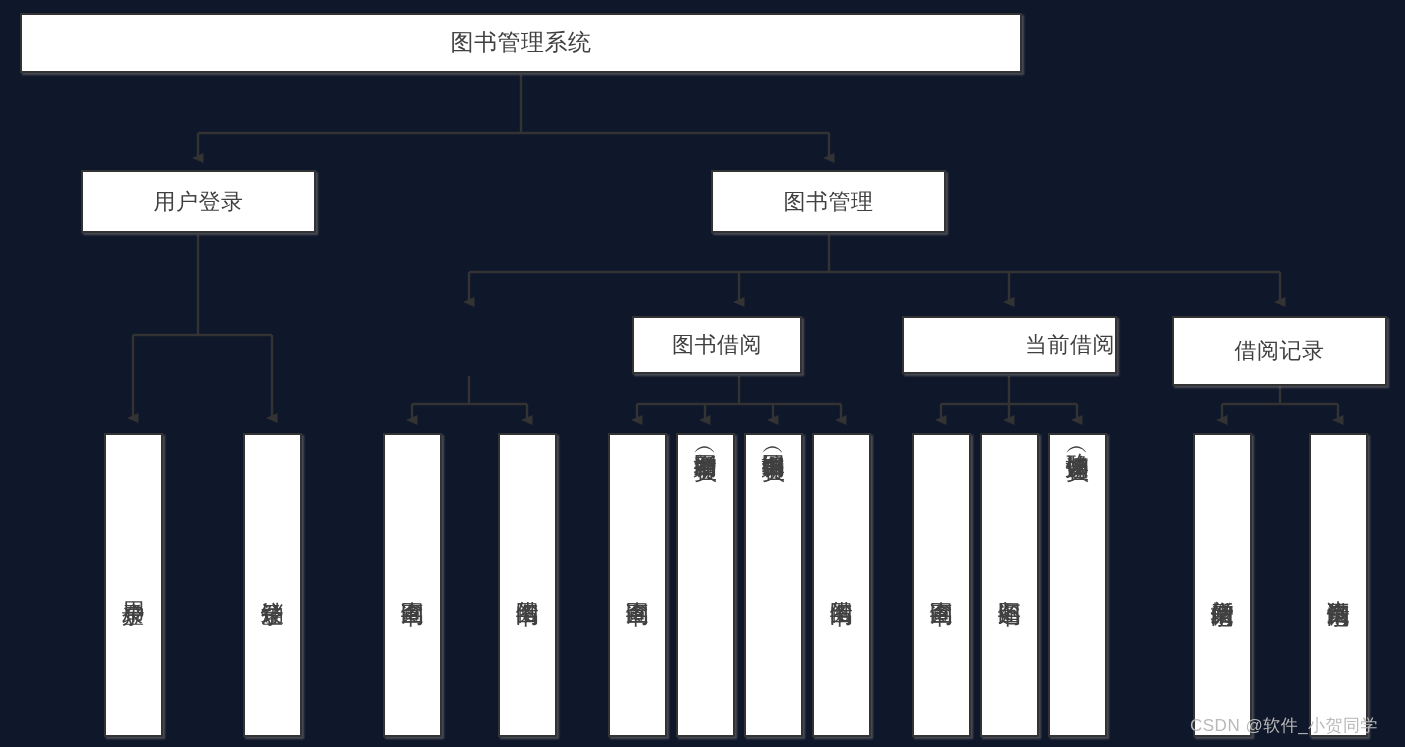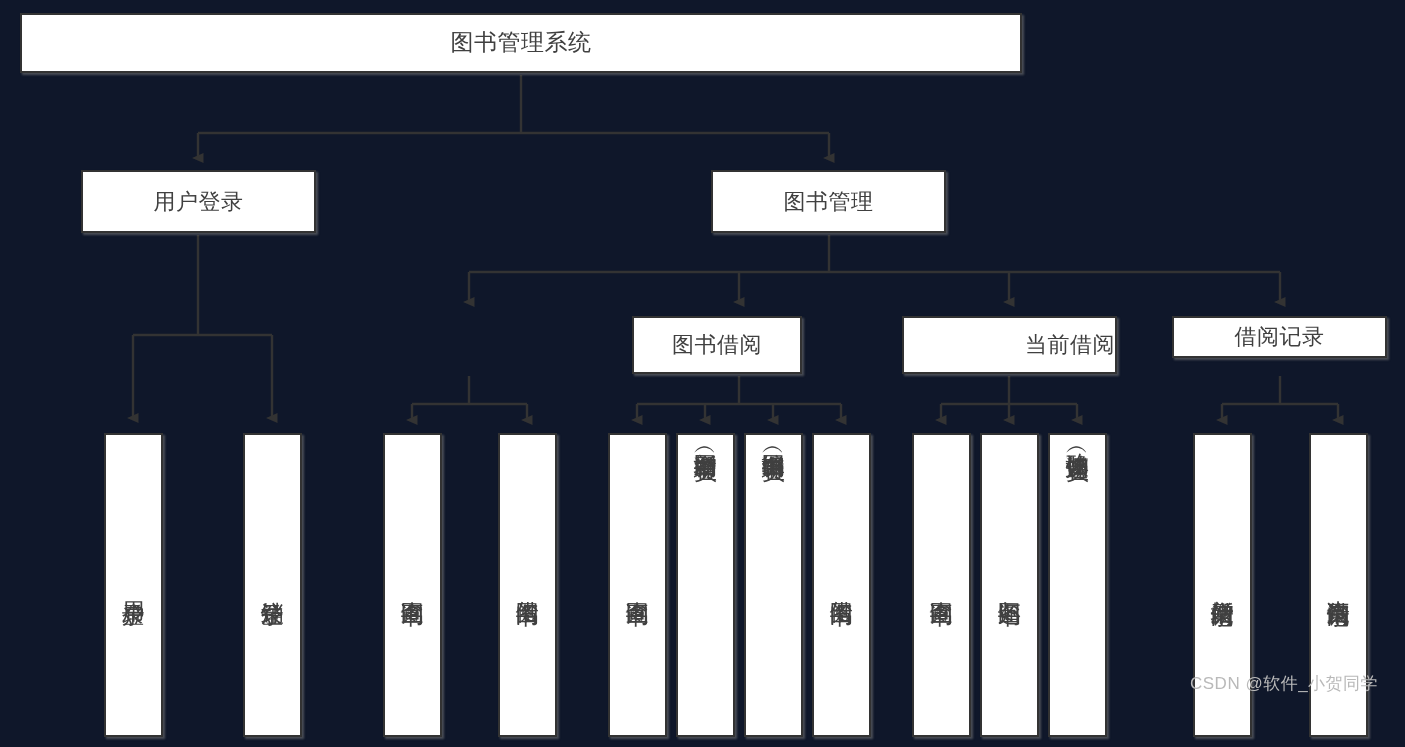--- a/index.html
+++ b/index.html
@@ -61,21 +61,21 @@
     line-height: 1.06;
     letter-spacing: 1px;
     white-space: nowrap;
   }
   .node.leaf.center-v {
     align-items: center;
   }
   .watermark {
     position: absolute;
     left: 1190px;
-    top: 672px;
+    top: 714px;
     font-size: 17px;
     color: #b9b9b9;
     letter-spacing: 0.5px;
     white-space: nowrap;
     user-select: none;
   }
 </style>
 </head>
 <body>
 
@@ -141,21 +141,21 @@
   <div class="node horiz" style="left:711px; top:170px; width:235px; height:63px;">
     <span class="label">图书管理</span>
   </div>
 
   <div class="node horiz" style="left:632px; top:316px; width:170px; height:58px;">
     <span class="label">图书借阅</span>
   </div>
   <div class="node horiz" style="left:902px; top:316px; width:215px; height:58px;justify-content:flex-end;">
     <span class="label">当前借阅</span>
   </div>
-  <div class="node horiz" style="left:1172px; top:316px; width:215px; height:42px;">
+  <div class="node horiz" style="left:1172px; top:316px; width:215px; height:70px;">
     <span class="label">借阅记录</span>
   </div>
 
   <div class="node leaf center-v" style="left:104px; top:433px; width:59px; height:304px;">
     <span class="label">用户登录</span>
   </div>
   <div class="node leaf center-v" style="left:243px; top:433px; width:59px; height:304px;">
     <span class="label">注销登录</span>
   </div>
 

